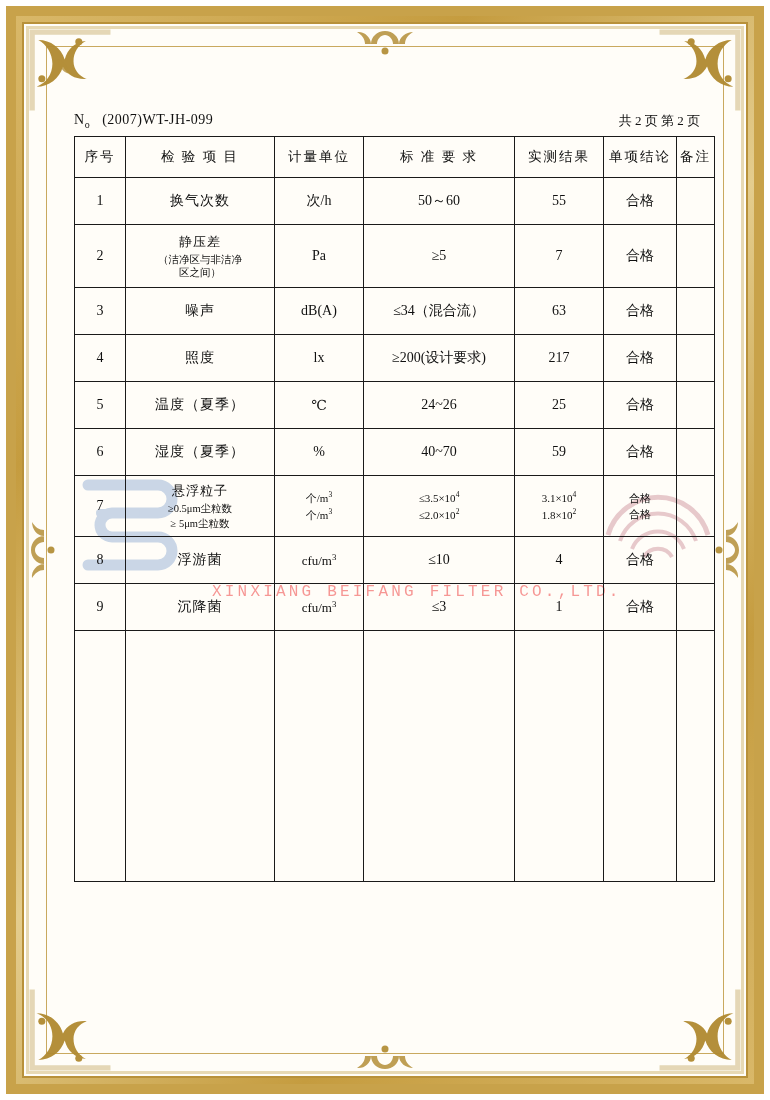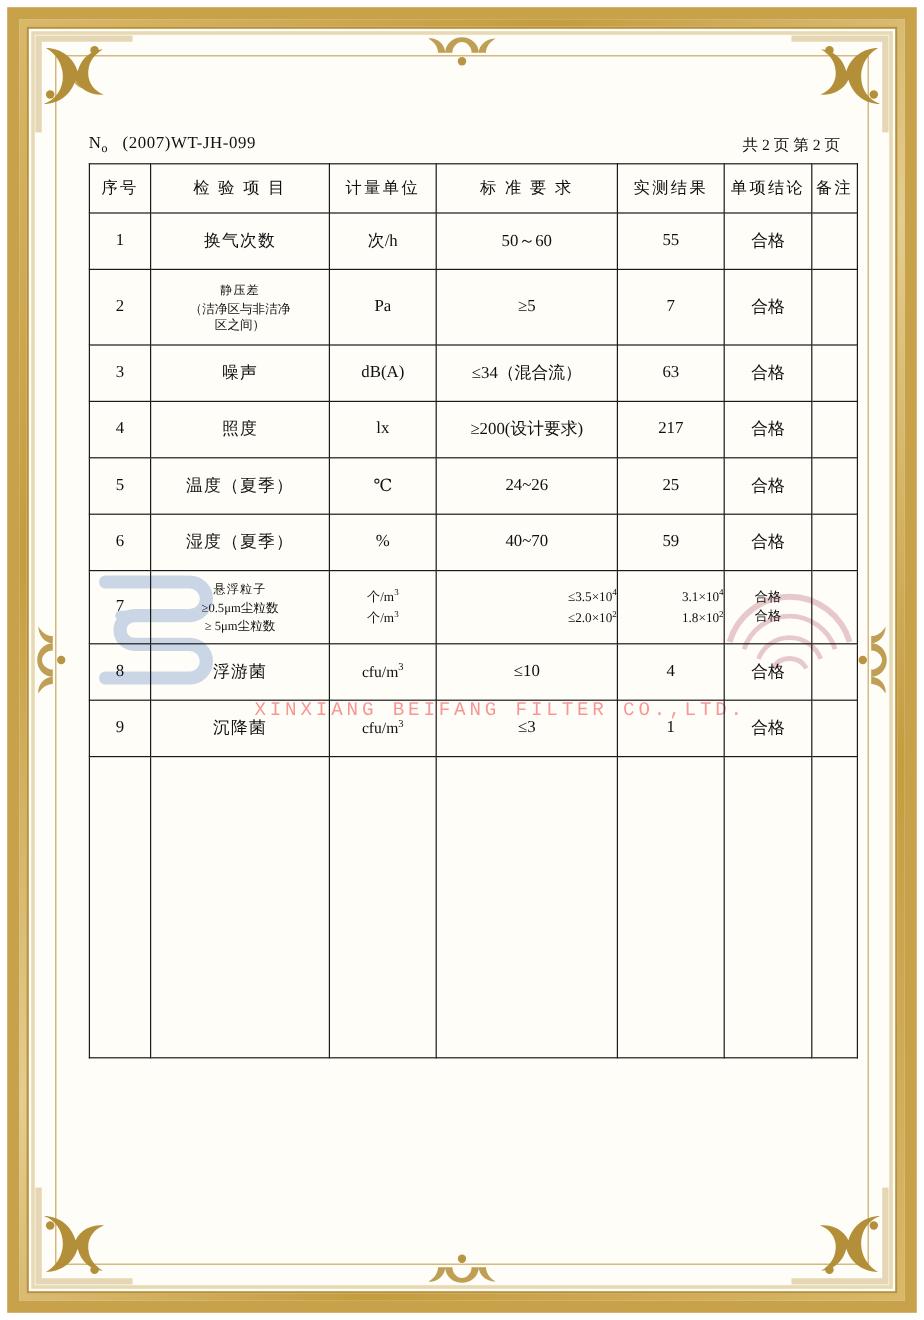--- a/index.html
+++ b/index.html
@@ -123,24 +123,24 @@
   .c-unit    { width: 88px; }
   .c-req     { width: 150px; }
   .c-res     { width: 88px; }
   .c-concl   { width: 72px; }
   .c-remark  { width: 37px; }
 
   td.cell { height: 46px; }
   td.tall { height: 60px; }
   td.tall2 { height: 62px; }
 
-  .item-main { font-size: 10px; letter-spacing: 1px; }
+  .item-main { font-size: 13px; letter-spacing: 1px; }
   .item-sub  { font-size: 10.5px; line-height: 1.25; display:block; margin-top:2px; }
   .small-line { font-size: 11px; line-height: 1.5; }
-  .nowrap { white-space: nowrap; text-align: right; }
+  .nowrap { white-space: nowrap; }
   .two-line { line-height: 1.45; font-size: 13.5px; }
   .blank-note { letter-spacing: 8px; font-size: 15px; }
   sup { font-size: .68em; vertical-align: super; }
   .unit-sup { font-size: 13px; }
 
   td.empty { height: 46px; }
   td.filler { height: 250px; }
 
   
   .watermark {

